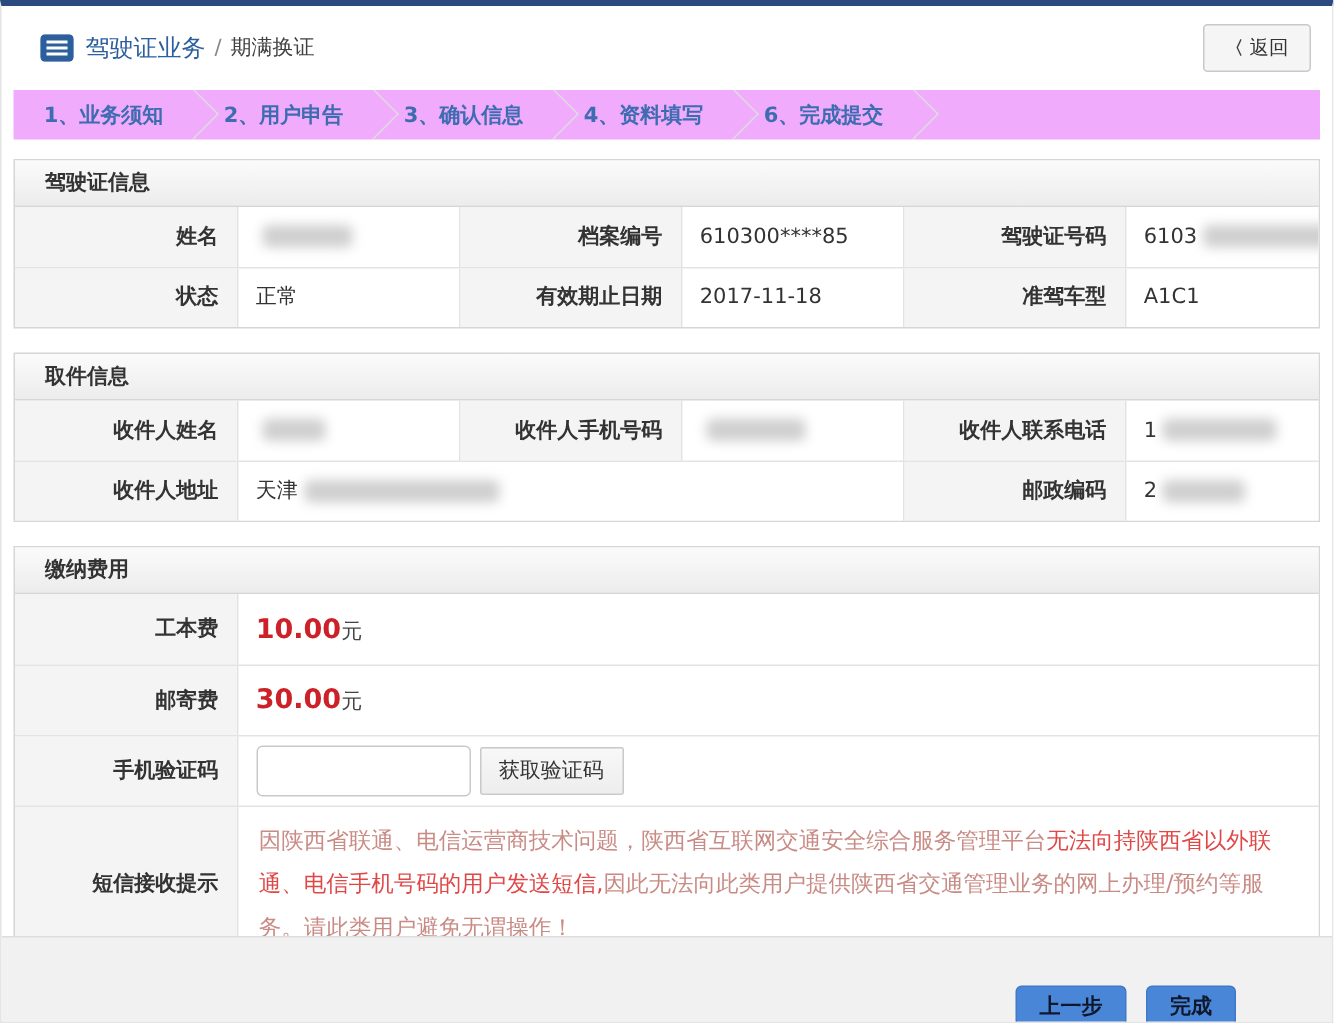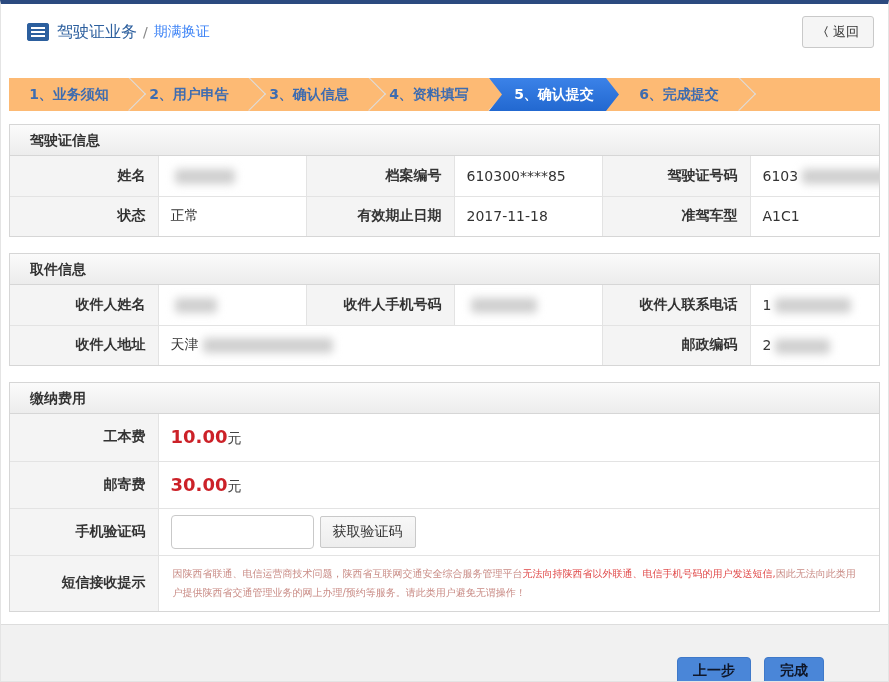--- a/index.html
+++ b/index.html
@@ -18,34 +18,34 @@
     width:22px; height:18px; background:#2c5f9e; border-radius:3px;
     position:relative; margin-right:8px; flex:0 0 auto;
     box-shadow:inset 0 0 0 2px #2c5f9e;
   }
   .hdr .form-ico::before {
     content:""; position:absolute; left:4px; top:4px; width:14px; height:2px;
     background:#fff; box-shadow:0 4px 0 #fff, 0 8px 0 #fff;
   }
   .hdr .title { font-size:16px; font-weight:normal; color:#2c5f9e; }
   .hdr .crumb-sep { color:#888; margin:0 6px; font-size:14px; }
-  .hdr .subtitle { font-size:14px; color:#3b82f6; }
+  .hdr .subtitle { font-size:14px; color:#404040; }
   .hdr .spacer { flex:1; }
   .back-btn {
     display:inline-flex; align-items:center; gap:4px;
     background:#f5f5f5; border:1px solid #c9c9c9; border-radius:3px;
     padding:6px 14px; font-size:13px; color:#333; cursor:pointer;
     font-family:inherit;
   }
   .back-btn .chev { font-weight:bold; font-size:12px; color:#444; }
 
   
   .steps {
-    display:flex; height:33px; margin:18px 8px 0 8px;
-    background:#fdba74; position:relative; overflow:hidden;
+    display:flex; height:33px; margin:0 8px 0 8px;
+    background:#f0abfc; position:relative; overflow:hidden;
   }
   .step {
     position:relative; width:120px; flex:0 0 auto;
     display:flex; align-items:center; justify-content:center;
     font-size:14px; font-weight:bold; color:#3e6cb0;
   }
   .step .sep {
     position:absolute; right:-12px; top:4px; width:24px; height:24px;
     border-top:1px solid #ddd; border-right:1px solid #ddd;
     transform:rotate(45deg); z-index:1;
@@ -95,21 +95,21 @@
     width:143px; height:34px; border:1px solid #c9c9c9; border-radius:4px;
     padding:0 8px; font-size:14px; font-family:inherit; background:#fff;
   }
   .get-code-btn {
     height:32px; padding:0 12px; background:linear-gradient(#f8f8f8,#ededed);
     border:1px solid #c9c9c9; border-radius:2px; font-size:14px; color:#333;
     cursor:pointer; font-family:inherit;
   }
 
   td.notice-cell { height:72px; white-space:normal !important; padding:8px 14px !important; }
-  .notice { font-size:10px; line-height:1.95; color:#c98b85; }
+  .notice { font-size:15px; line-height:1.95; color:#c98b85; }
   .notice .strong { color:#e04848; }
 
   
   .footer {
     position:absolute; left:0; right:0; bottom:0; height:57px;
     background:#f1f1f1; border-top:1px solid #ddd;
     display:flex; align-items:center; justify-content:flex-end;
     padding-right:64px; gap:13px;
   }
   .blue-btn {
@@ -145,23 +145,20 @@
       <span class="sep"></span>
     </div>
     <div class="step">
       <span>3、确认信息</span>
       <span class="sep"></span>
     </div>
     <div class="step">
       <span>4、资料填写</span>
       <span class="sep"></span>
     </div>
-    <div class="step active">
-      <span>5、确认提交</span>
-    </div>
     <div class="step">
       <span>6、完成提交</span>
       <span class="sep"></span>
     </div>
     <div class="filler"></div>
   </div>
 
   <div class="section">
     <div class="sec-hd">驾驶证信息</div>
     <table class="info">

